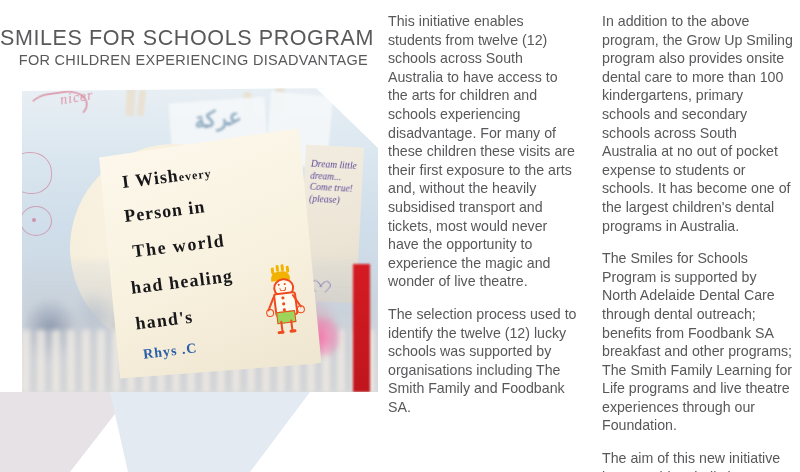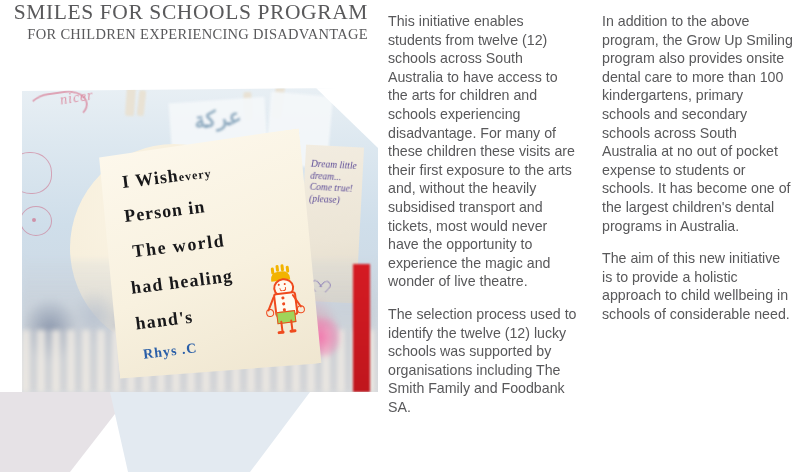--- a/index.html
+++ b/index.html
@@ -8,22 +8,22 @@
     background:#ffffff;
     font-family:"Liberation Sans", sans-serif;
     color:#58585a;
     overflow:hidden;
     position:relative;
   }
   #page{position:relative;width:800px;height:472px;overflow:hidden;background:#fff;}
 
   
   .header-block{
-    position:absolute;left:0px;top:0;width:378px;
-    text-align:right;padding-right:10px;box-sizing:border-box;font-family:Liberation Serif, serif;
+    position:absolute;left:0px;top:26px;width:378px;
+    text-align:right;padding-right:10px;box-sizing:border-box;
   }
   .title-l1{
     font-size:21.5px;letter-spacing:.6px;color:#59595b;
     font-weight:400;line-height:25px;white-space:nowrap;
   }
   .title-l2{
     font-size:18.5px;letter-spacing:.5px;color:#59595b;
     font-weight:400;line-height:23px;white-space:nowrap;
   }
   .title-l3{
@@ -317,16 +317,17 @@
     <div class="slant-b"></div>
   </div>
 
   <div class="col col-2">
     <p>This initiative enables students from twelve (12) schools across South Australia to have access to the arts for children and schools experiencing disadvantage. For many of these children these visits are their first exposure to the arts and, without the heavily subsidised transport and tickets, most would never have the opportunity to experience the magic and wonder of live theatre.</p>
     <p>The selection process used to identify the twelve (12) lucky schools was supported by organisations including The Smith Family and Foodbank SA.</p>
   </div>
 
   <div class="col col-3">
     <p>In addition to the above program, the Grow Up Smiling program also provides onsite dental care to more than 100 kindergartens, primary schools and secondary schools across South Australia at no out of pocket expense to students or schools. It has become one of the largest children's dental programs in Australia.</p>
+    <p>The Smiles for Schools Program is supported by North Adelaide Dental Care through dental outreach; benefits from Foodbank SA breakfast and other programs; The Smith Family Learning for Life programs and live theatre experiences through our Foundation.</p>
     <p>The aim of this new initiative is to provide a holistic approach to child wellbeing in schools of considerable need.</p>
   </div>
 
 </div>
 
 </body></html>

